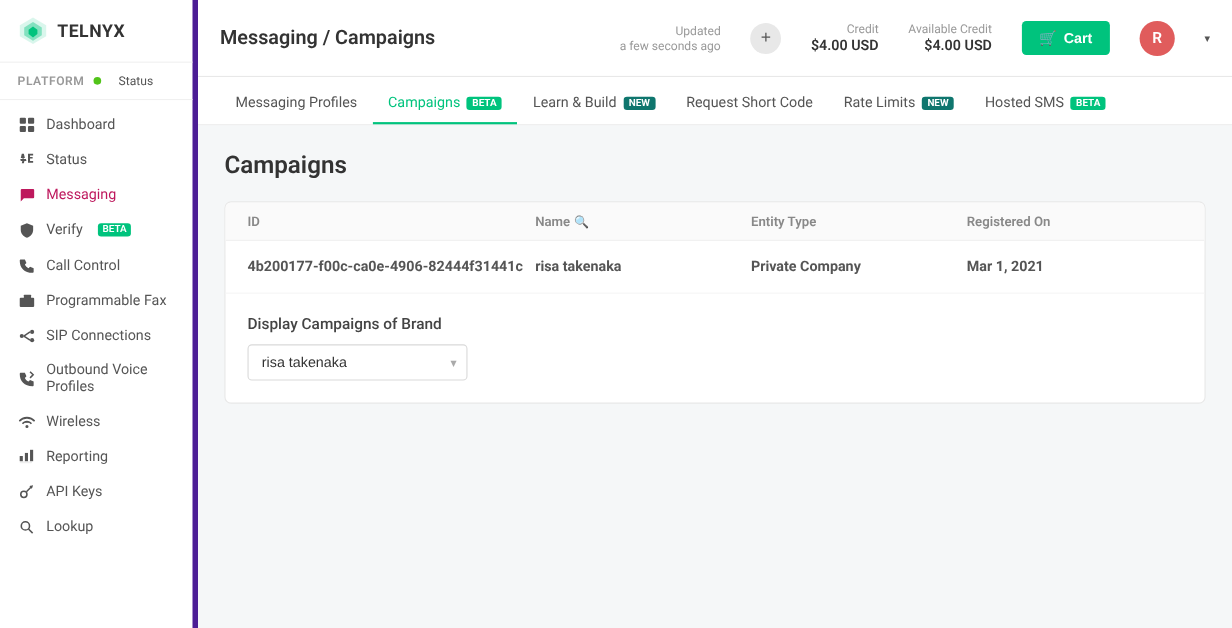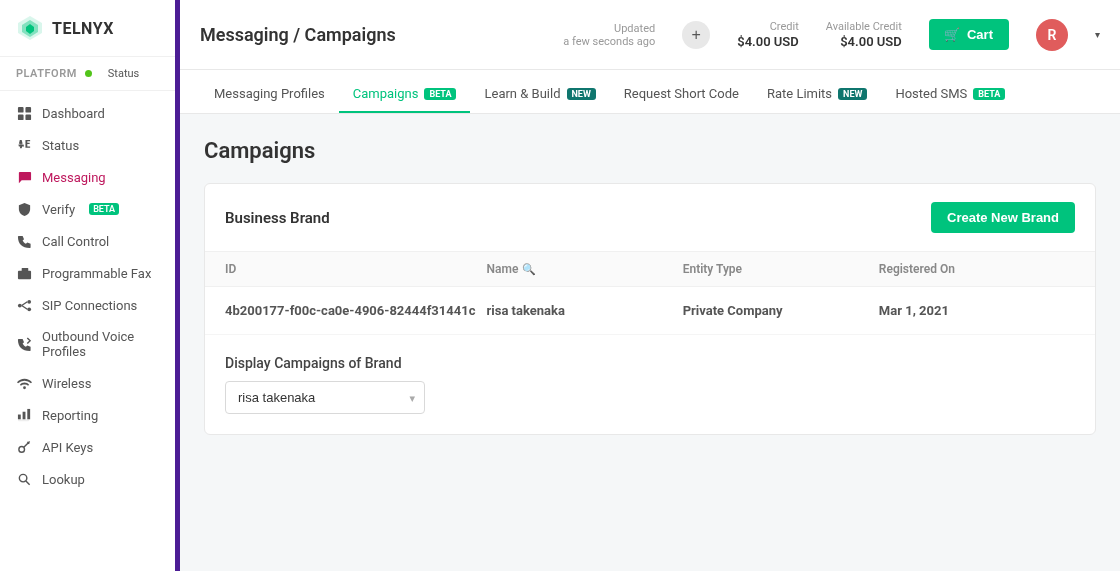--- a/index.html
+++ b/index.html
@@ -284,24 +284,20 @@
       <div class="tab">
         <span>Hosted SMS</span>
         <span class="tab-badge beta">BETA</span>
       </div>
     </div>
 
     <div class="content">
       <h1 class="content-title">Campaigns</h1>
 
       <div class="card">
-        <div class="card-header">
-          <span class="card-title">Business Brand</span>
-          <button class="create-btn">Create New Brand</button>
-        </div>
 
         <div class="table-header">
           <div class="th">
             <span>ID</span>
           </div>
           <div class="th">
             <span>Name</span>
             <span class="search-icon-small">🔍</span>
           </div>
           <div class="th">

